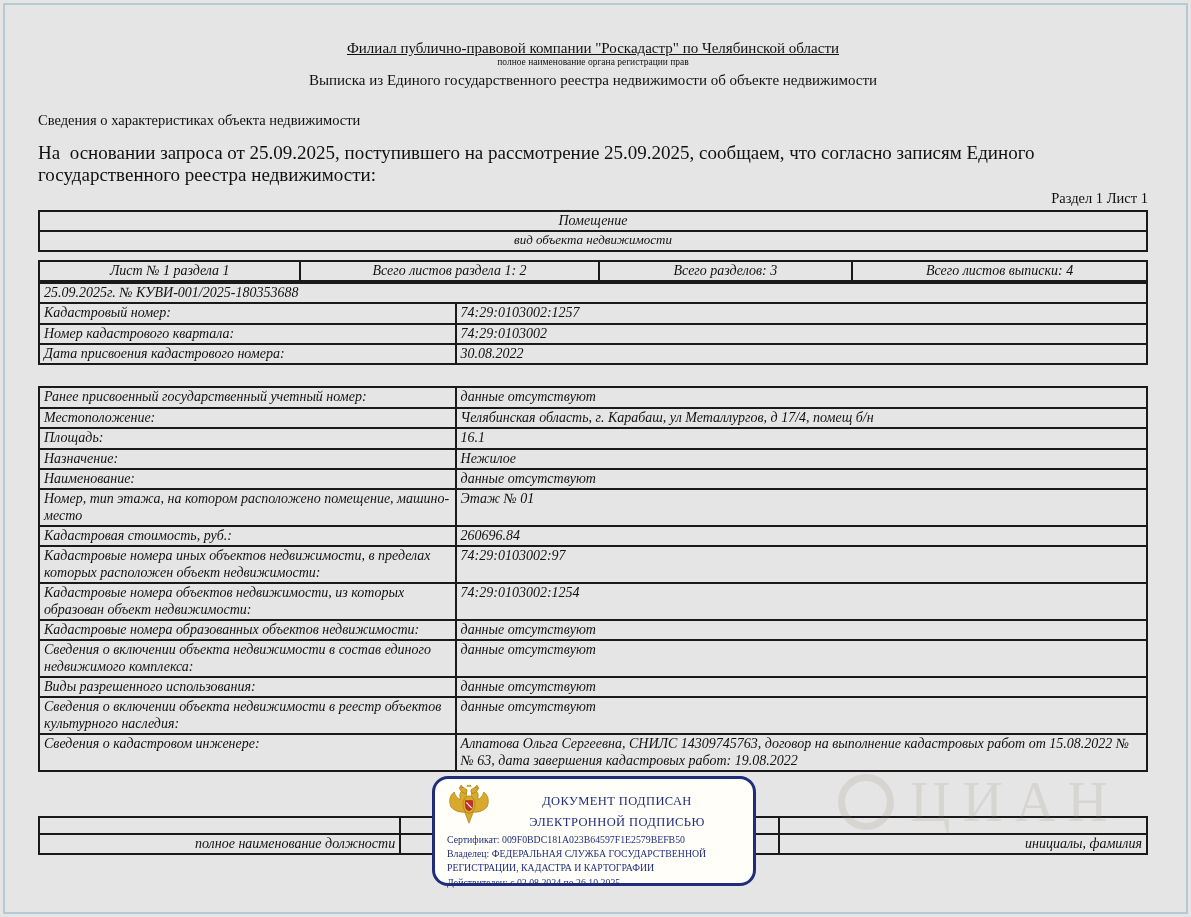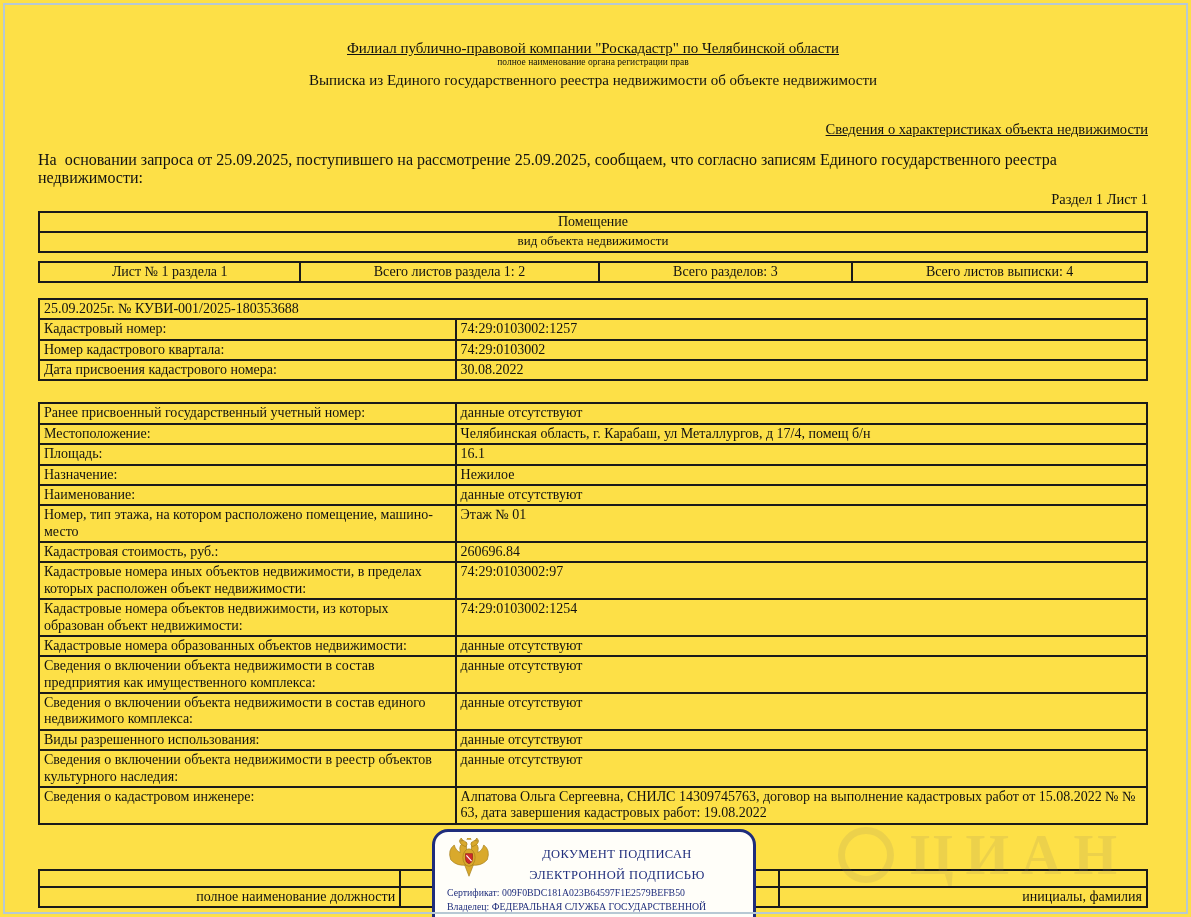--- a/index.html
+++ b/index.html
@@ -1,57 +1,57 @@
 <!DOCTYPE html>
 <html><head>
 <meta charset="utf-8">
 <style>
   * { margin:0; padding:0; box-sizing:border-box; }
   html,body { background:#fffef9; }
   body { font-family:"Liberation Serif","DejaVu Serif",serif; color:#111; }
-  .page { position:relative; width:1191px; height:917px; background:#fde047; overflow:hidden; }
+  .page { position:relative; width:1191px; height:917px; background:#e5e5e5; overflow:hidden; }
   .frame { position:absolute; inset:3px; border:2px solid #b7c9d4; pointer-events:none; z-index:5; }
   .content { position:absolute; left:38px; top:0; width:1110px; }
 
   
   .org-name { margin-top:40px; text-align:center; font-size:15px; text-decoration:underline; }
   .org-caption { text-align:center; font-size:9.5px; }
   .doc-title { text-align:center; font-size:15px; margin-top:5px; }
-  .section-title { text-align:right; font-size:14.5px; margin-top:32px;text-decoration:underline; }
-  .request-line { font-size:16px; margin-top:13px; white-space:pre-wrap; }
+  .section-title { text-align:left; font-size:14.5px; margin-top:23px; }
+  .request-line { font-size:19px; margin-top:13px; white-space:pre-wrap; }
   .section-page { font-size:14.5px; text-align:right; margin-top:4px; }
 
   
   table { width:100%; border-collapse:collapse; table-layout:fixed; }
-  td { border:2px solid #1a1a1a; font-size:14px; line-height:1.17; padding:1px 4px; vertical-align:top; }
+  td { border:2px solid #1a1a1a; font-size:14px; line-height:1.17; padding:1px 4px; vertical-align:top;font-style:italic; }
   .tA { margin-top:3px; }
   .tA td { text-align:center; }
   .tA .cap { font-size:13px; padding:0 20px 2px; }
   .tB { margin-top:8px; }
   .tB td { text-align:center; }
-  .tC { margin-top:15px;padding-left:34px; }
+  .tC { margin-top:0;padding-left:34px; }
   .tD { margin-top:21px; }
 
   
   .sig-wrap { position:relative; margin-top:44px; height:130px; }
   .tE td { text-align:right; height:18px; }
   .tE .empty { height:17px; }
 
   
   .stamp { position:absolute; left:394px; top:-40px; width:324px; height:110px;
            background:#fffef9; border:3px solid #1f2d7c; border-radius:16px; z-index:2;
            color:#1f2d7c; }
   .stamp-head { display:flex; align-items:flex-start; padding:6px 10px 0 12px; }
   .stamp-titles { flex:1; text-align:center; font-size:12.5px; letter-spacing:.4px; padding-top:3px; }
   .stamp-titles div { margin-top:6px; }
   .stamp-small { padding:3px 12px 6px 12px; font-size:9.8px; line-height:1.45; }
 
   
   .watermark { position:absolute; left:800px; top:-46px; z-index:3; pointer-events:none;
-               font-weight:bold; font-size:56px; letter-spacing:12px; color:#8a7d66; opacity:.14;
+               font-weight:normal; font-size:56px; letter-spacing:12px; color:#8a7d66; opacity:.14;
                display:flex; align-items:center; }
   .watermark::before { content:""; display:inline-block; width:42px; height:42px;
                border:7px solid currentColor; border-radius:50%; margin-right:16px; }
 </style>
 </head>
 <body>
 
 <div class="page">
   <div class="frame"></div>
   <div class="content">
@@ -152,24 +152,20 @@
       <tr>
             <td>Кадастровые номера иных объектов недвижимости, в пределах которых расположен объект недвижимости:</td>
             <td>74:29:0103002:97</td>
           </tr>
       <tr>
             <td>Кадастровые номера объектов недвижимости, из которых образован объект недвижимости:</td>
             <td>74:29:0103002:1254</td>
           </tr>
       <tr>
             <td>Кадастровые номера образованных объектов недвижимости:</td>
-            <td>данные отсутствуют</td>
-          </tr>
-      <tr>
-            <td>Сведения о включении объекта недвижимости в состав предприятия как имущественного комплекса:</td>
             <td>данные отсутствуют</td>
           </tr>
       <tr>
             <td>Сведения о включении объекта недвижимости в состав единого недвижимого комплекса:</td>
             <td>данные отсутствуют</td>
           </tr>
       <tr>
             <td>Виды разрешенного использования:</td>
             <td>данные отсутствуют</td>
           </tr>

